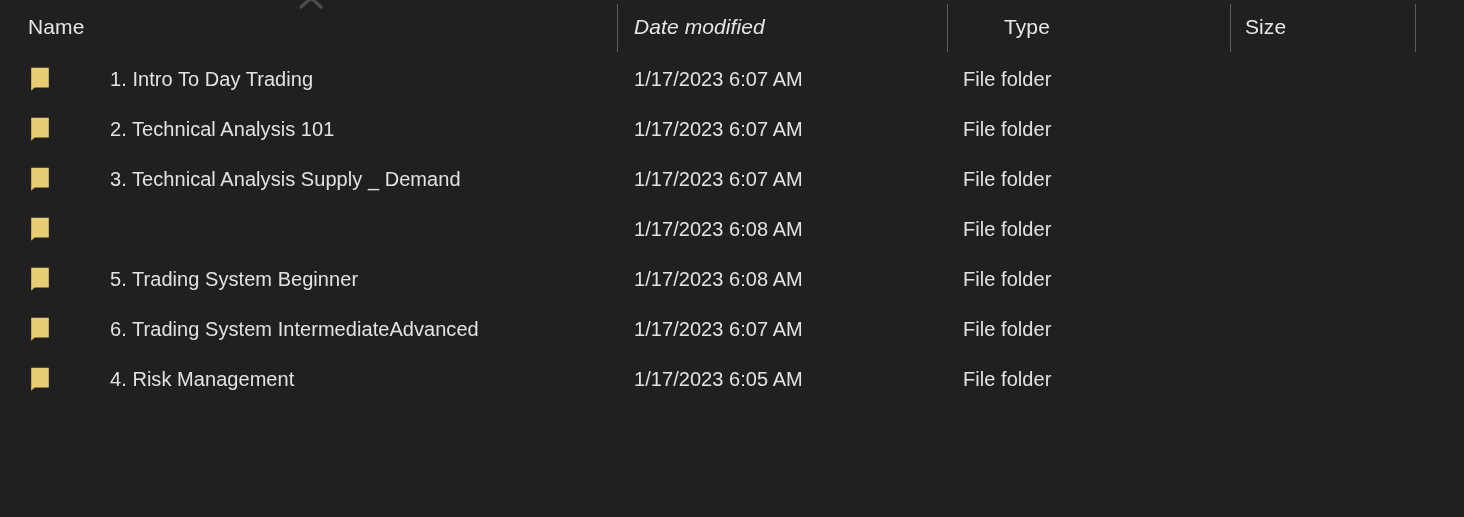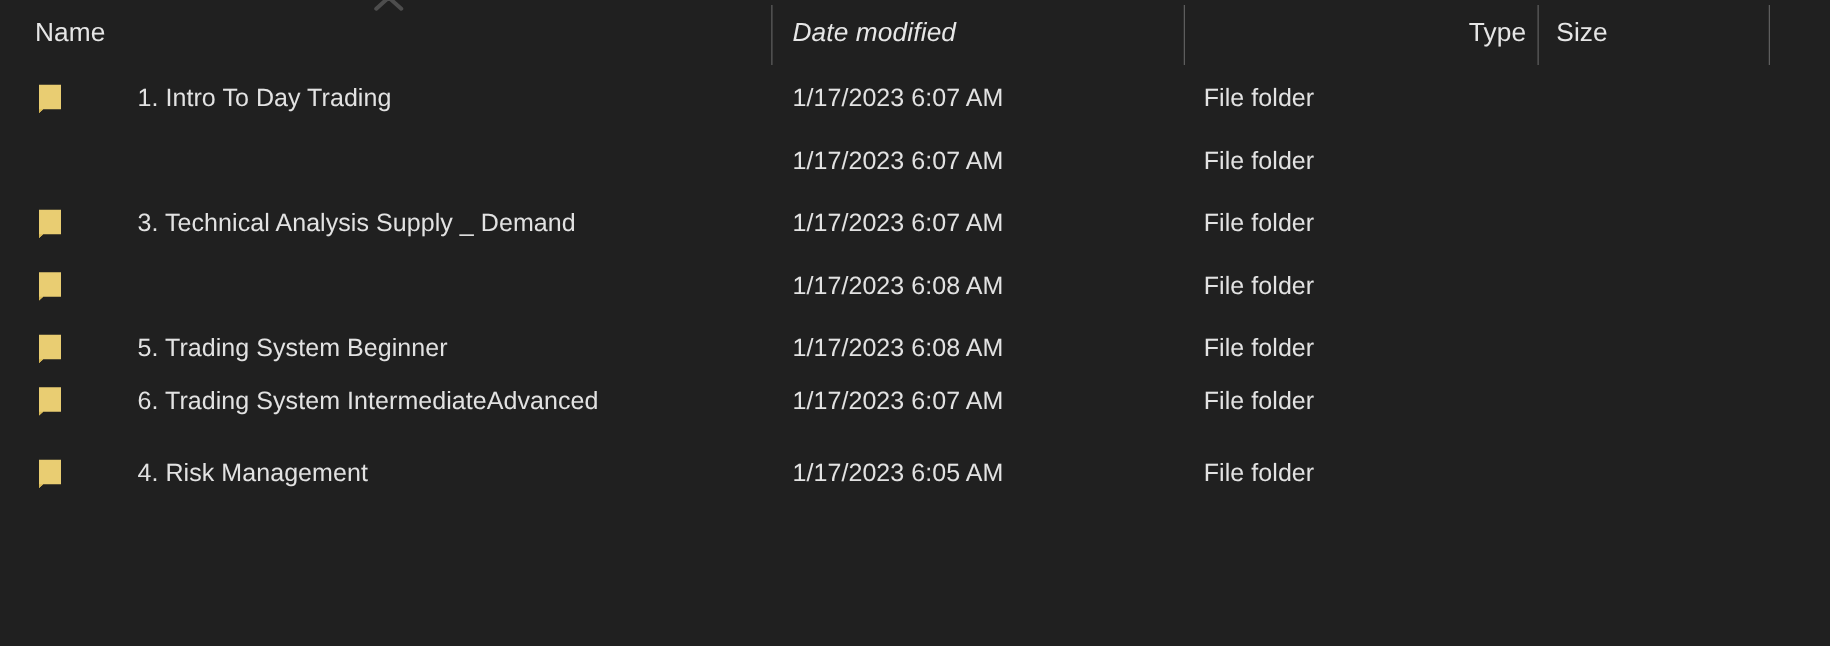--- a/index.html
+++ b/index.html
@@ -132,21 +132,21 @@
     </div>
 
     <div class="col-divider" style="left:617px;"></div>
 
     <div class="col-header" style="left:634px; width:300px;font-style:italic;">
       <span class="hdr-label">Date modified</span>
     </div>
 
     <div class="col-divider" style="left:947px;"></div>
 
-    <div class="col-header" style="left:963px; width:258px;justify-content:flex-end;">
+    <div class="col-header" style="left:1004px; width:258px;">
       <span class="hdr-label">Type</span>
     </div>
 
     <div class="col-divider" style="left:1230px;"></div>
 
     <div class="col-header" style="left:1245px; width:165px;">
       <span class="hdr-label">Size</span>
     </div>
 
     <div class="col-divider" style="left:1415px;"></div>
@@ -167,20 +167,29 @@
           <span>1/17/2023 6:07 AM</span>
         </div>
         <div class="cell cell-type">
           <span>File folder</span>
         </div>
         <div class="cell cell-size">
           <span></span>
         </div>
       </div>
       <div class="file-row" style="top: 50px;">
+        <div class="cell cell-name">
+          <span class="folder-icon">
+            <svg width="20" height="24" viewBox="0 0 20 24" aria-hidden="true">
+              <path d="M1.2 0.8 H18.8 V20.4 H4.6 L1.2 23.4 Z" fill="#e9cd72"></path>
+              <path d="M1.2 20.4 H4.6 L1.2 23.4 Z" fill="#d8b955"></path>
+            </svg>
+          </span>
+          <span class="name-text">2. Technical Analysis 101</span>
+        </div>
         <div class="cell cell-date">
           <span>1/17/2023 6:07 AM</span>
         </div>
         <div class="cell cell-type">
           <span>File folder</span>
         </div>
         <div class="cell cell-size">
           <span></span>
         </div>
       </div>
@@ -236,21 +245,21 @@
         <div class="cell cell-date">
           <span>1/17/2023 6:08 AM</span>
         </div>
         <div class="cell cell-type">
           <span>File folder</span>
         </div>
         <div class="cell cell-size">
           <span></span>
         </div>
       </div>
-      <div class="file-row" style="top: 242px;">
+      <div class="file-row" style="top: 250px;">
         <div class="cell cell-name">
           <span class="folder-icon">
             <svg width="20" height="24" viewBox="0 0 20 24" aria-hidden="true">
               <path d="M1.2 0.8 H18.8 V20.4 H4.6 L1.2 23.4 Z" fill="#e9cd72"></path>
               <path d="M1.2 20.4 H4.6 L1.2 23.4 Z" fill="#d8b955"></path>
             </svg>
           </span>
           <span class="name-text">6. Trading System IntermediateAdvanced</span>
         </div>
         <div class="cell cell-date">

